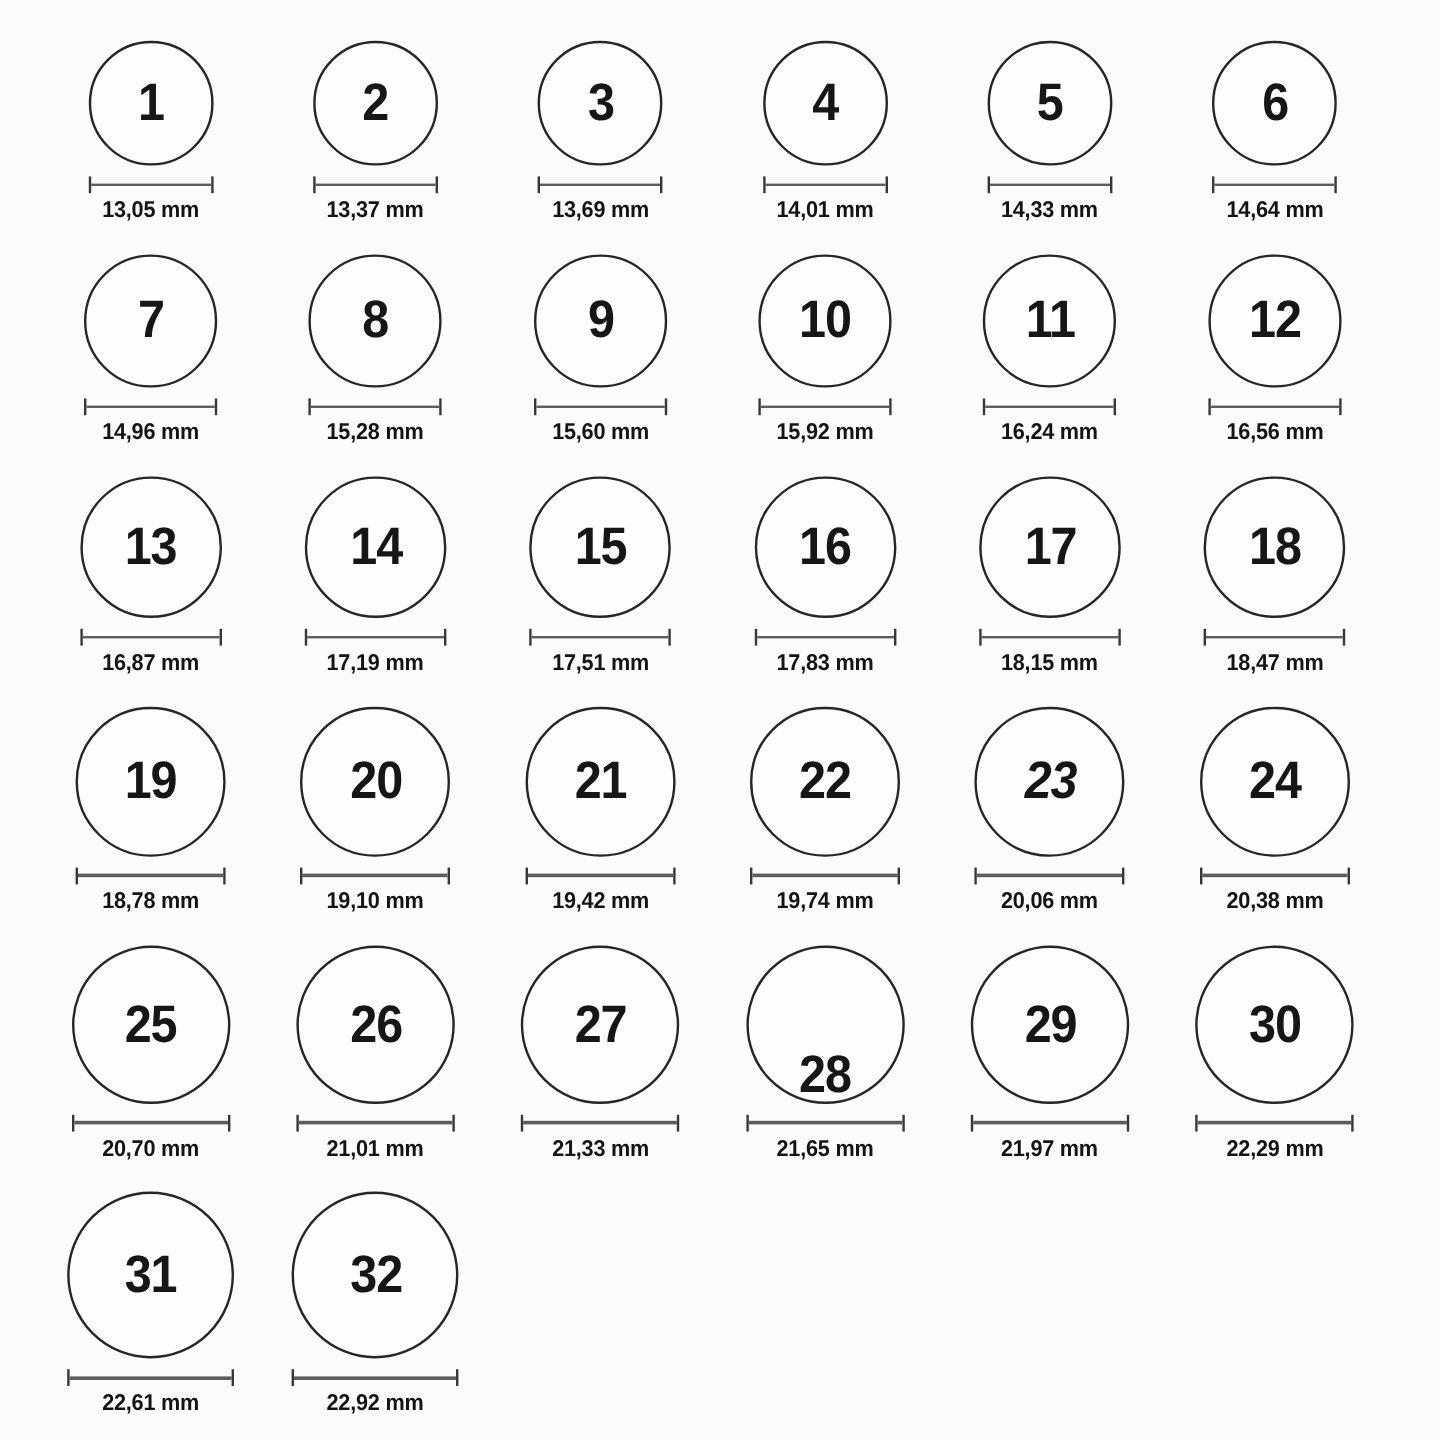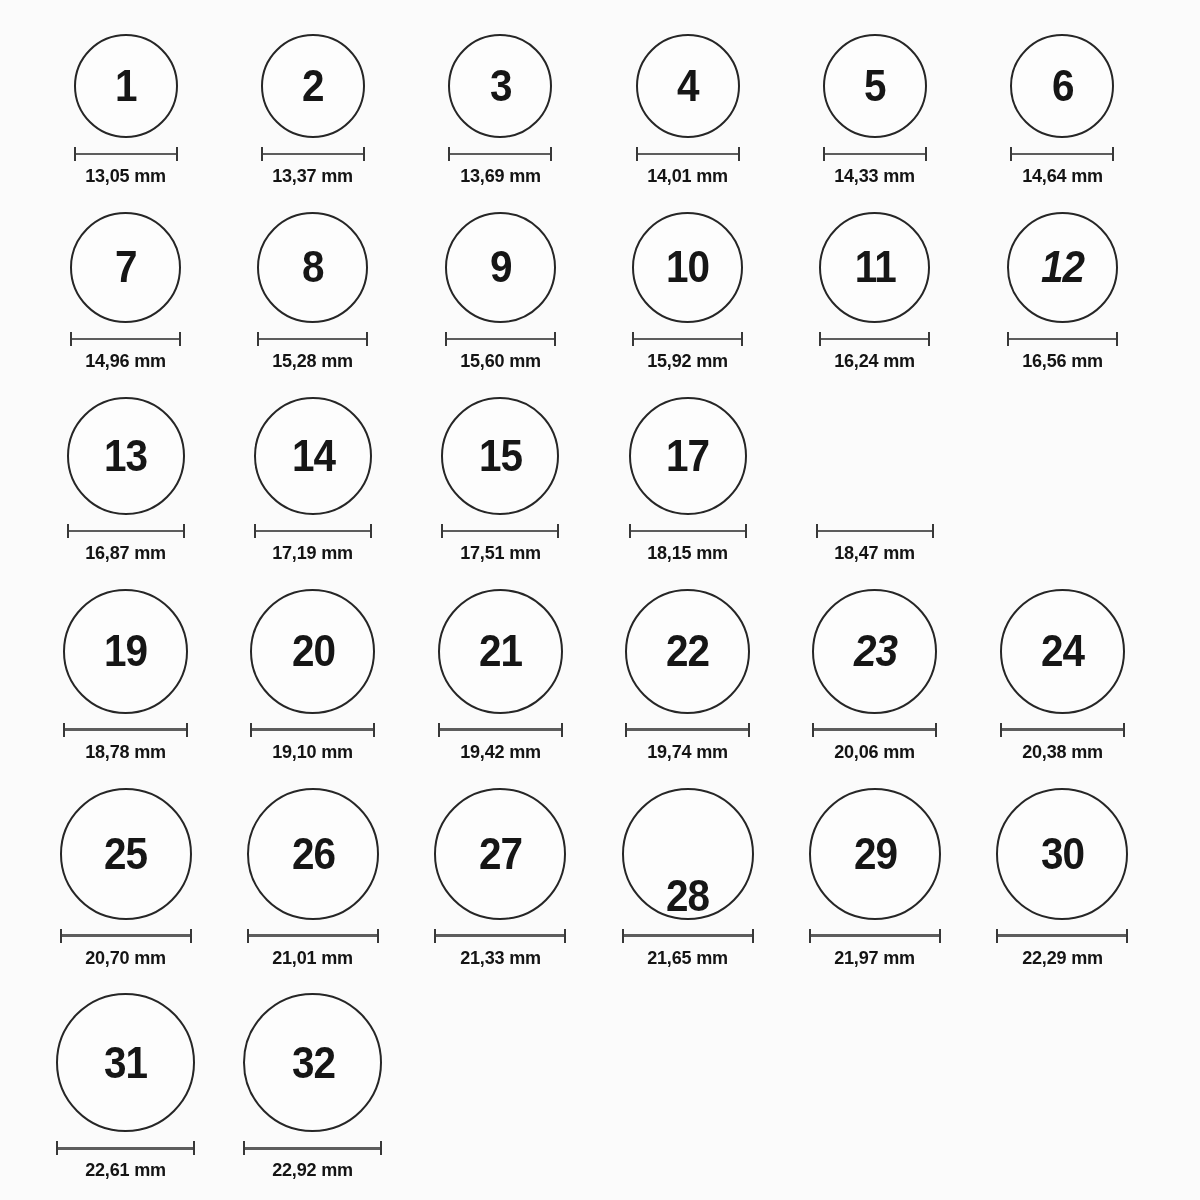--- a/index.html
+++ b/index.html
@@ -164,21 +164,21 @@
 
   <figure class="ring">
     <div class="circle" style="width: 111px; height: 111px;">
       <span class="num">11</span>
     </div>
     <div class="measure" style="width: 111px;"></div>
     <figcaption class="label">16,24 mm</figcaption>
   </figure>
 
   <figure class="ring">
-    <div class="circle" style="width: 111px; height: 111px; font-style: italic;">
+    <div class="circle" style="width: 111px; height: 111px;">
       <span class="num">12</span>
     </div>
     <div class="measure" style="width: 111px;"></div>
     <figcaption class="label">16,56 mm</figcaption>
   </figure>
 </div>
     <div class="row">
   <figure class="ring">
     <div class="circle" style="width: 118px; height: 118px;">
       <span class="num">13</span>
@@ -196,30 +196,40 @@
   </figure>
 
   <figure class="ring">
     <div class="circle" style="width: 118px; height: 118px;">
       <span class="num">15</span>
     </div>
     <div class="measure" style="width: 118px;"></div>
     <figcaption class="label">17,51 mm</figcaption>
   </figure>
 
+  <figure class="ring">
+    <div class="circle" style="width: 118px; height: 118px;">
+      <span class="num">16</span>
+    </div>
+    <div class="measure" style="width: 118px;"></div>
+    <figcaption class="label">17,83 mm</figcaption>
+  </figure>
 
   <figure class="ring">
     <div class="circle" style="width: 118px; height: 118px;">
       <span class="num">17</span>
     </div>
     <div class="measure" style="width: 118px;"></div>
     <figcaption class="label">18,15 mm</figcaption>
   </figure>
 
   <figure class="ring">
+    <div class="circle" style="width: 118px; height: 118px;">
+      <span class="num">18</span>
+    </div>
     <div class="measure" style="width: 118px;"></div>
     <figcaption class="label">18,47 mm</figcaption>
   </figure>
 </div>
     <div class="row">
   <figure class="ring">
     <div class="circle" style="width: 125px; height: 125px;">
       <span class="num">19</span>
     </div>
     <div class="measure" style="width: 125px;"></div>

